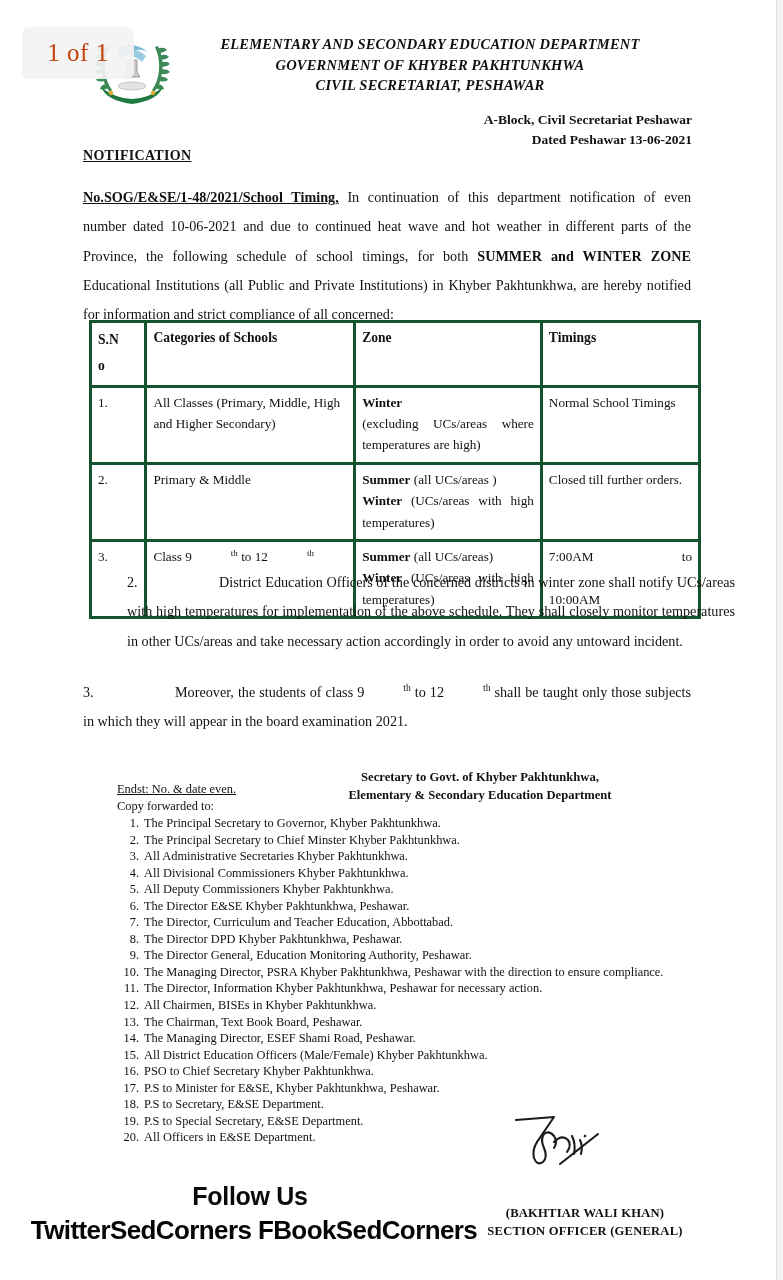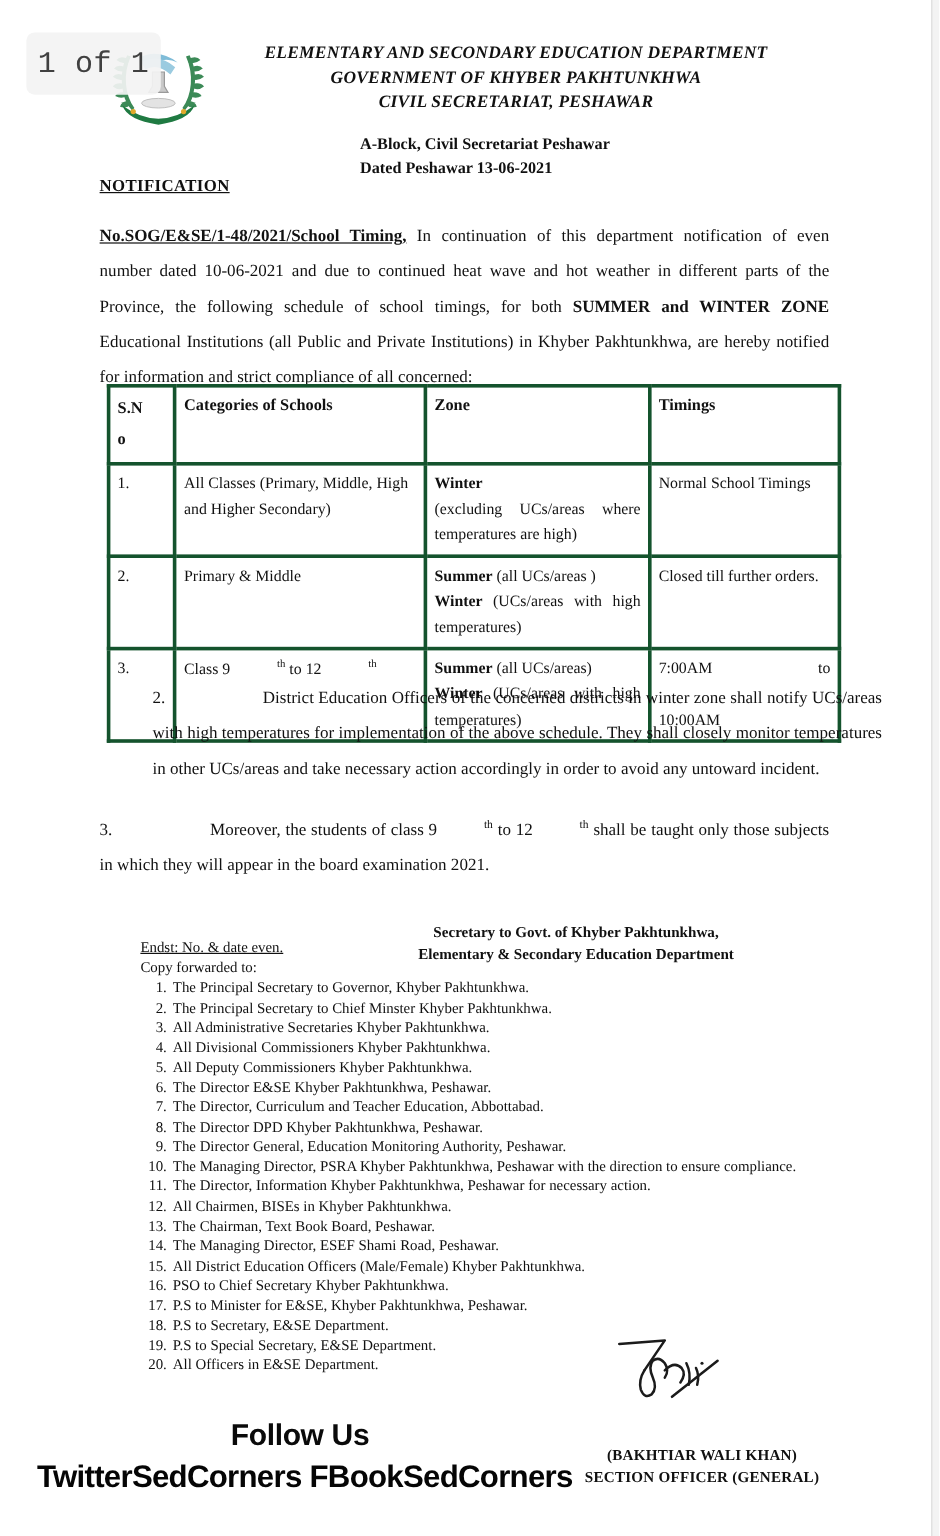--- a/index.html
+++ b/index.html
@@ -33,23 +33,23 @@
     position: absolute;
     left: 22px;
     top: 27px;
     width: 112px;
     height: 52px;
     background: rgba(243,243,243,0.92);
     border-radius: 7px;
     display: flex;
     align-items: center;
     justify-content: center;
-    font-family: Liberation Mono, monospace;
+    font-family: Liberation Serif, serif;
     font-size: 25px;
-    color: #404040;
+    color: #c2410c;
     letter-spacing: 0.5px;
     z-index: 20;
     text-align: center;
   }
   
   .emblem {
     position: absolute;
     left: 86px;
     top: 30px;
     width: 92px;
@@ -67,20 +67,21 @@
     font-style: italic;
     font-size: 14.5px;
     line-height: 1.42;
     letter-spacing: 0.2px;
   }
   .addr-block {
     position: absolute;
     left: 300px;
     top: 110px;
     width: 392px;
+    text-align: right;
     font-weight: bold;
     font-size: 13.5px;
     line-height: 1.5;
   }
   .notif-title {
     position: absolute;
     left: 83px;
     top: 148px;
     font-weight: bold;
     font-size: 14px;

